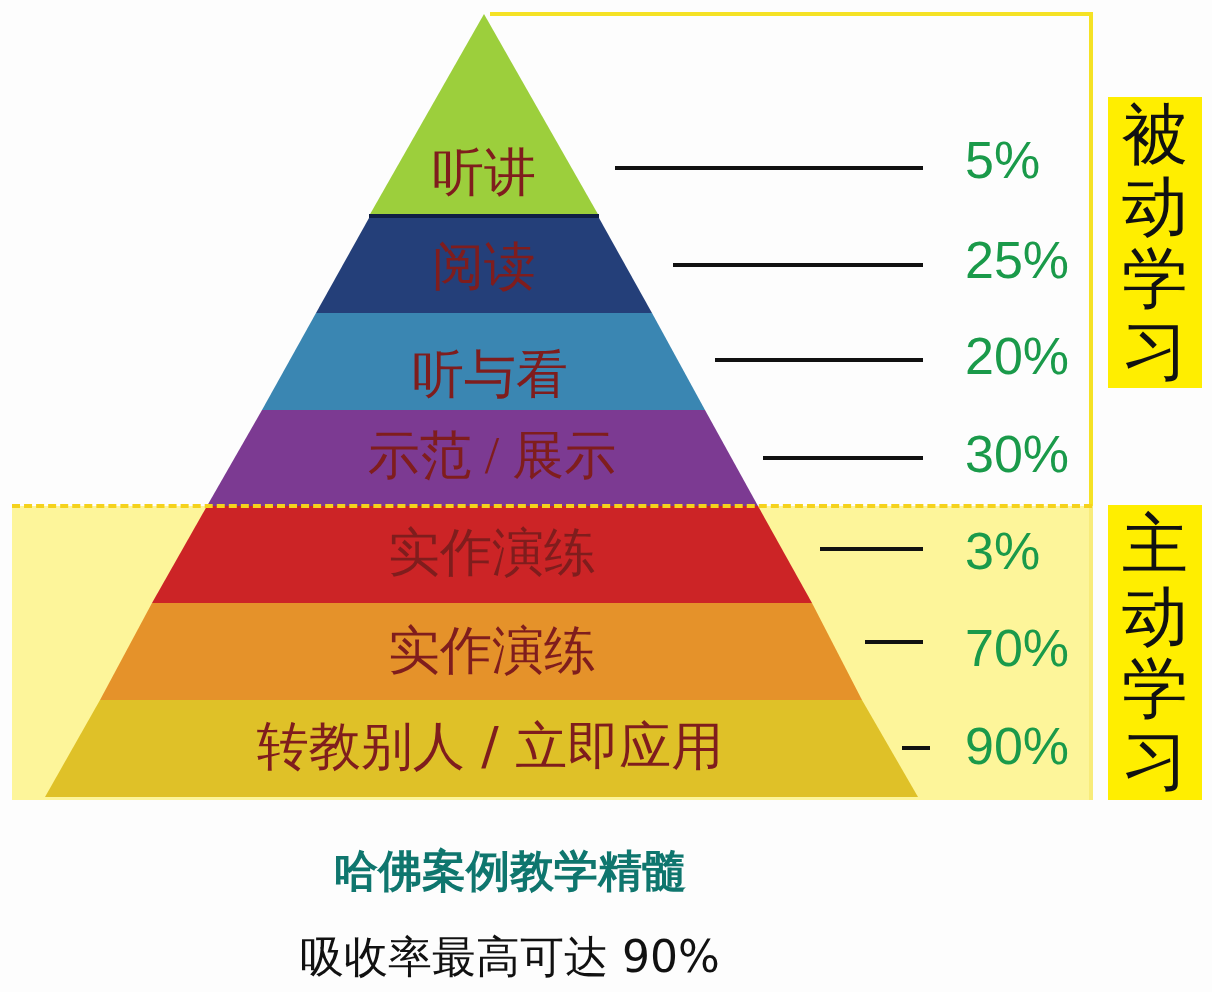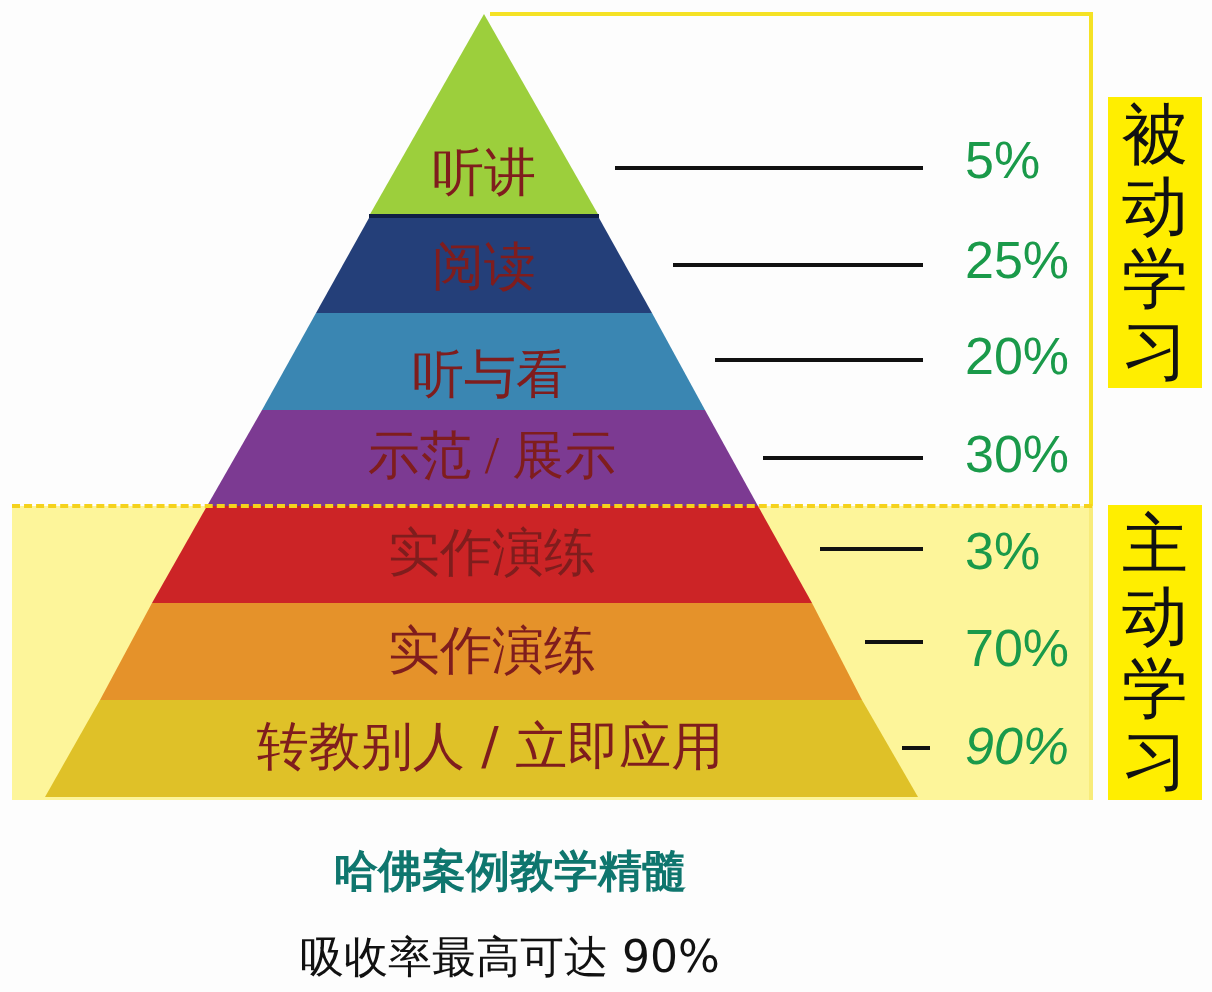--- a/index.html
+++ b/index.html
@@ -81,21 +81,21 @@
 <div class="connector" style="left:820px; width:103px; top:547px;"></div>
 <div class="connector" style="left:865px; width:58px; top:640px;"></div>
 <div class="connector" style="left:902px; width:28px; top:746px;"></div>
 
 <div class="pct" style="top:134px;">5%</div>
 <div class="pct" style="top:234px;">25%</div>
 <div class="pct" style="top:330px;">20%</div>
 <div class="pct" style="top:428px;">30%</div>
 <div class="pct" style="top:525px;">3%</div>
 <div class="pct" style="top:622px;">70%</div>
-<div class="pct" style="top:720px;font-style:italic;">90%</div>
+<div class="pct" style="top:720px;">90%</div>
 
 <div class="side-box" style="top:97px; height:291px;">
   <span>被</span>
   <span>动</span>
   <span>学</span>
   <span>习</span>
 </div>
 <div class="side-box" style="top:505px; height:295px;">
   <span>主</span>
   <span>动</span>

